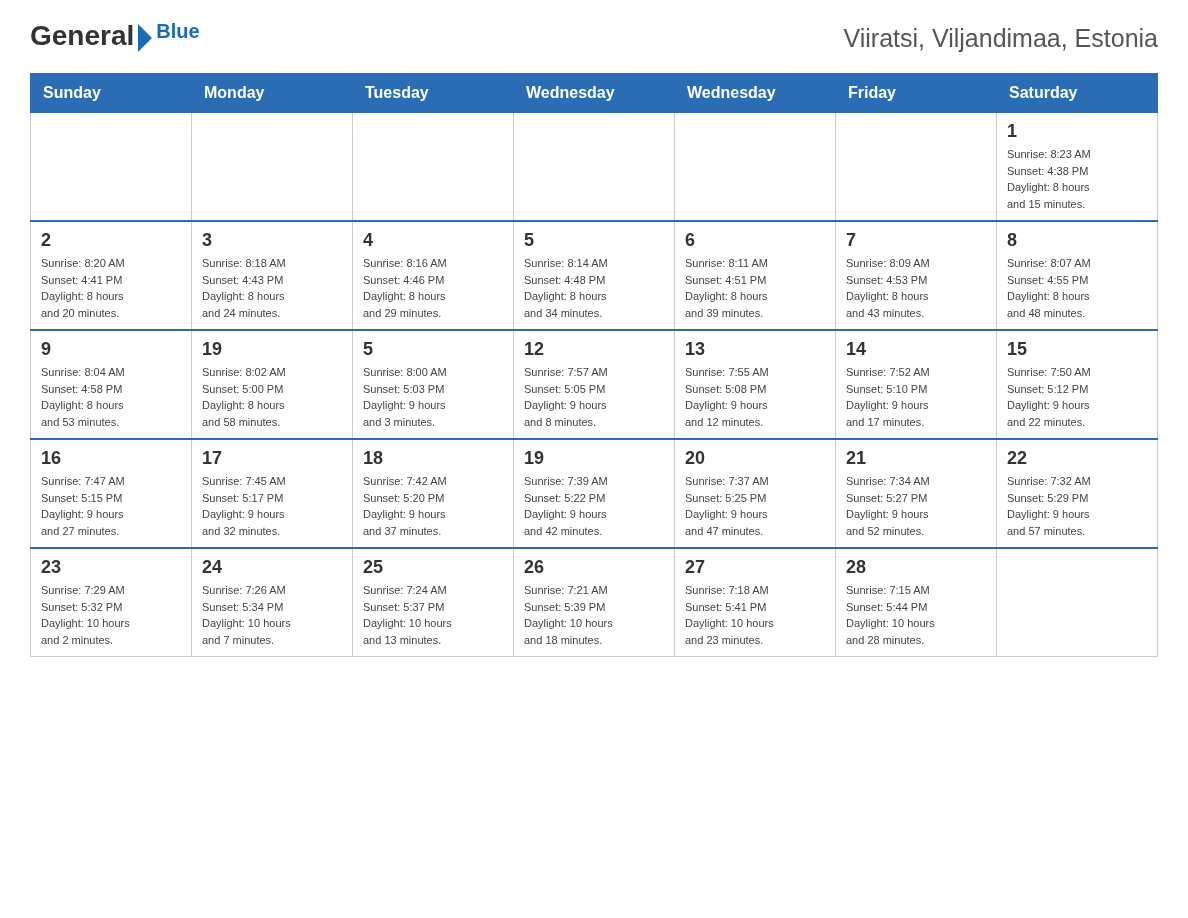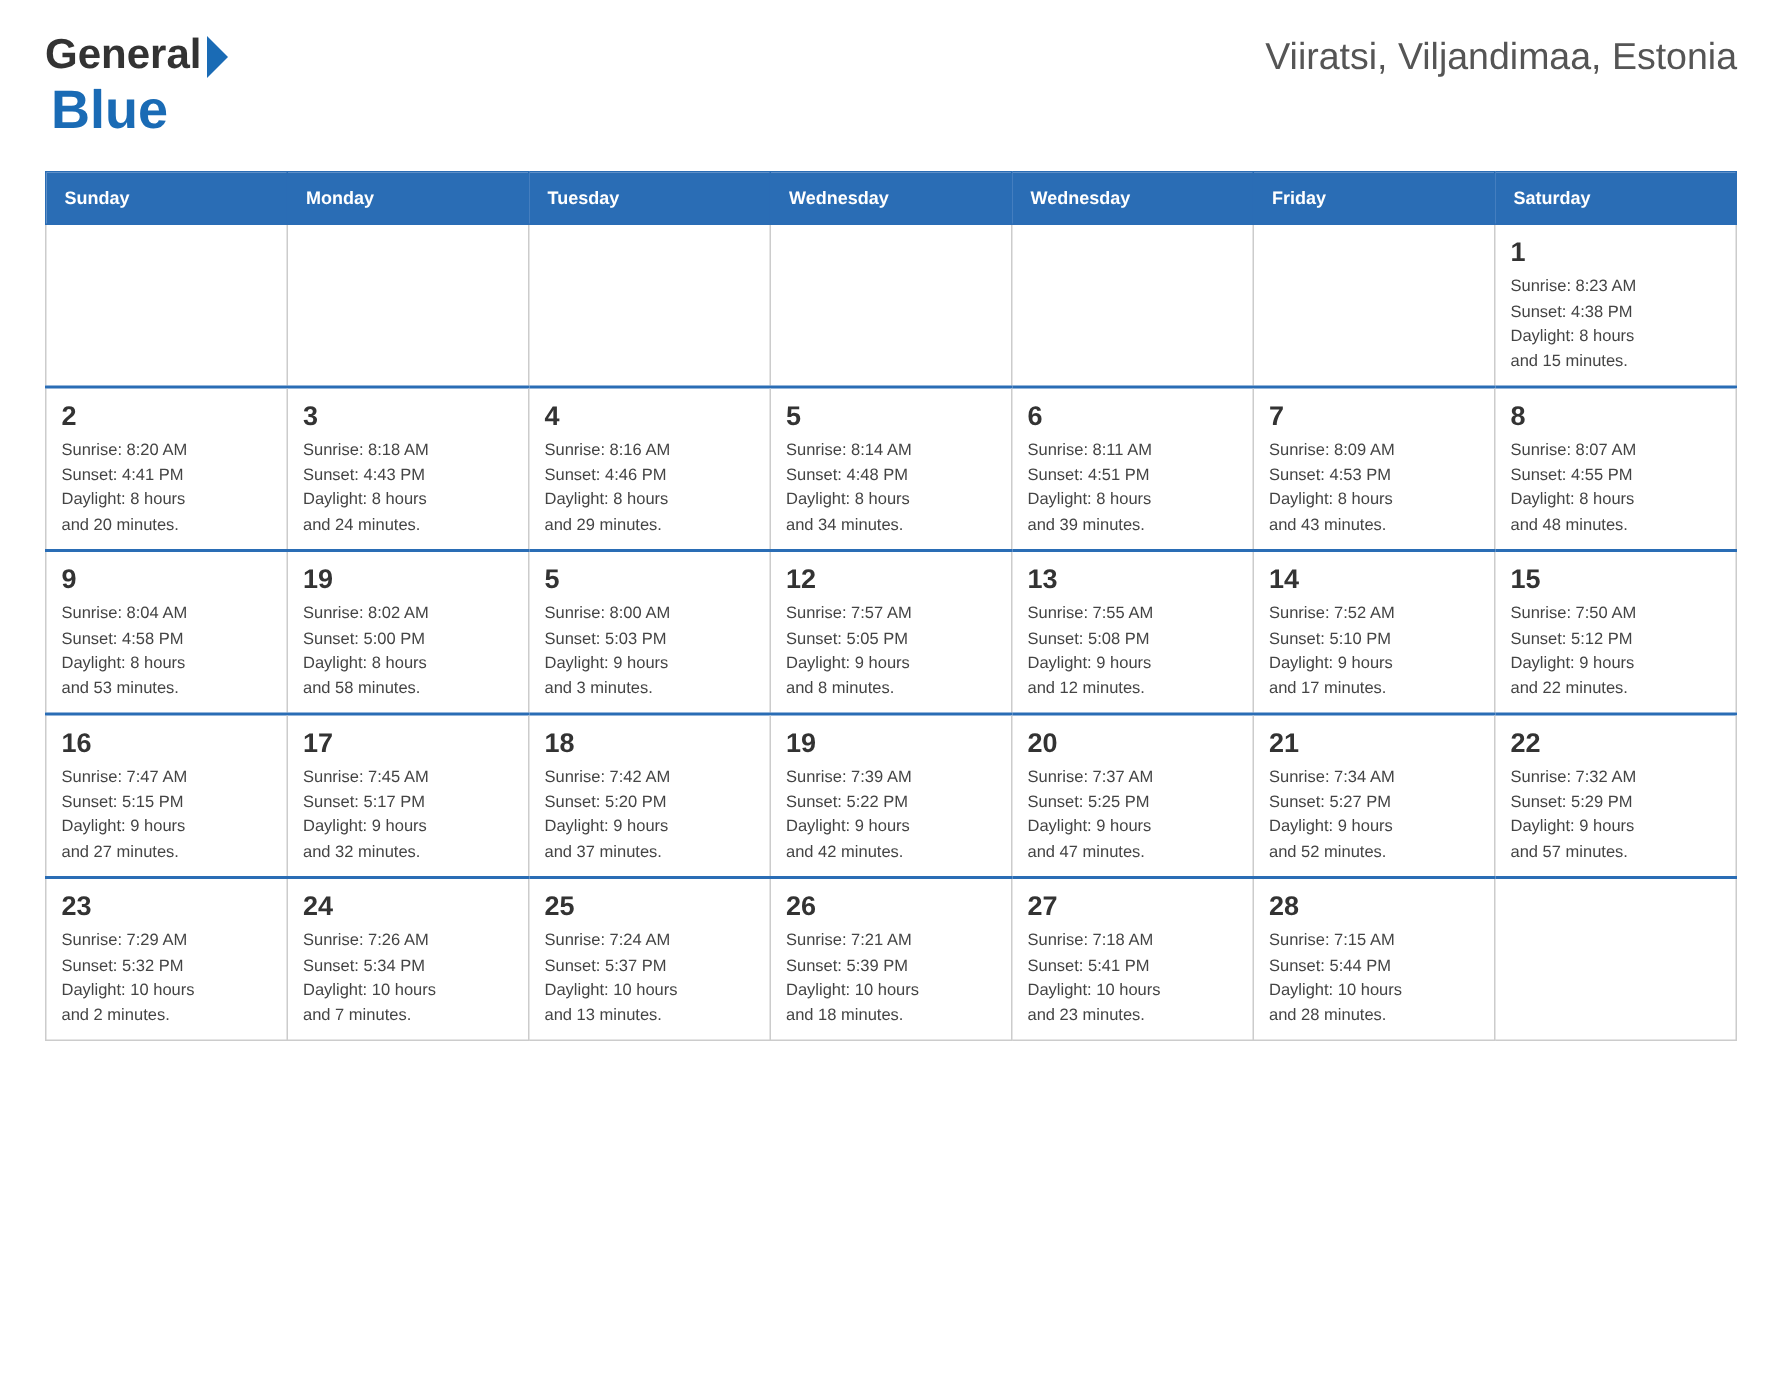--- a/index.html
+++ b/index.html
@@ -11,21 +11,21 @@
       padding: 20px 30px;
     }
     .header {
       display: flex;
       justify-content: space-between;
       align-items: flex-start;
       margin-bottom: 20px;
     }
     .logo {
       display: flex;
-      flex-direction: column;
+      flex-direction: row;
       align-items: flex-start;
     }
     .logo-top {
       display: flex;
       align-items: center;
     }
     .logo-general {
       font-size: 28px;
       font-weight: bold;
       color: #333;
@@ -33,21 +33,21 @@
     .logo-triangle {
       width: 0;
       height: 0;
       border-left: 14px solid #1a6bb5;
       border-top: 14px solid transparent;
       border-bottom: 14px solid transparent;
       margin-left: 4px;
       margin-top: 4px;
     }
     .logo-blue {
-      font-size: 36px;
+      font-size: 20px;
       font-weight: bold;
       color: #1a6bb5;
       margin-left: 4px;
     }
     .title-section {
       text-align: right;
     }
     .month-title {
       font-size: 52px;
       font-weight: bold;
@@ -59,21 +59,21 @@
       color: #555;
       margin-top: 4px;
     }
     .calendar {
       width: 100%;
       border-collapse: collapse;
     }
     .calendar th {
       background-color: #2a6db5;
       color: #fff;
-      font-size: 12px;
+      font-size: 16px;
       font-weight: bold;
       padding: 10px 12px;
       text-align: left;
       border: 1px solid #2a6db5;
     }
     .calendar td {
       border: 1px solid #ccc;
       vertical-align: top;
       padding: 8px 10px;
       width: calc(100% / 7);

